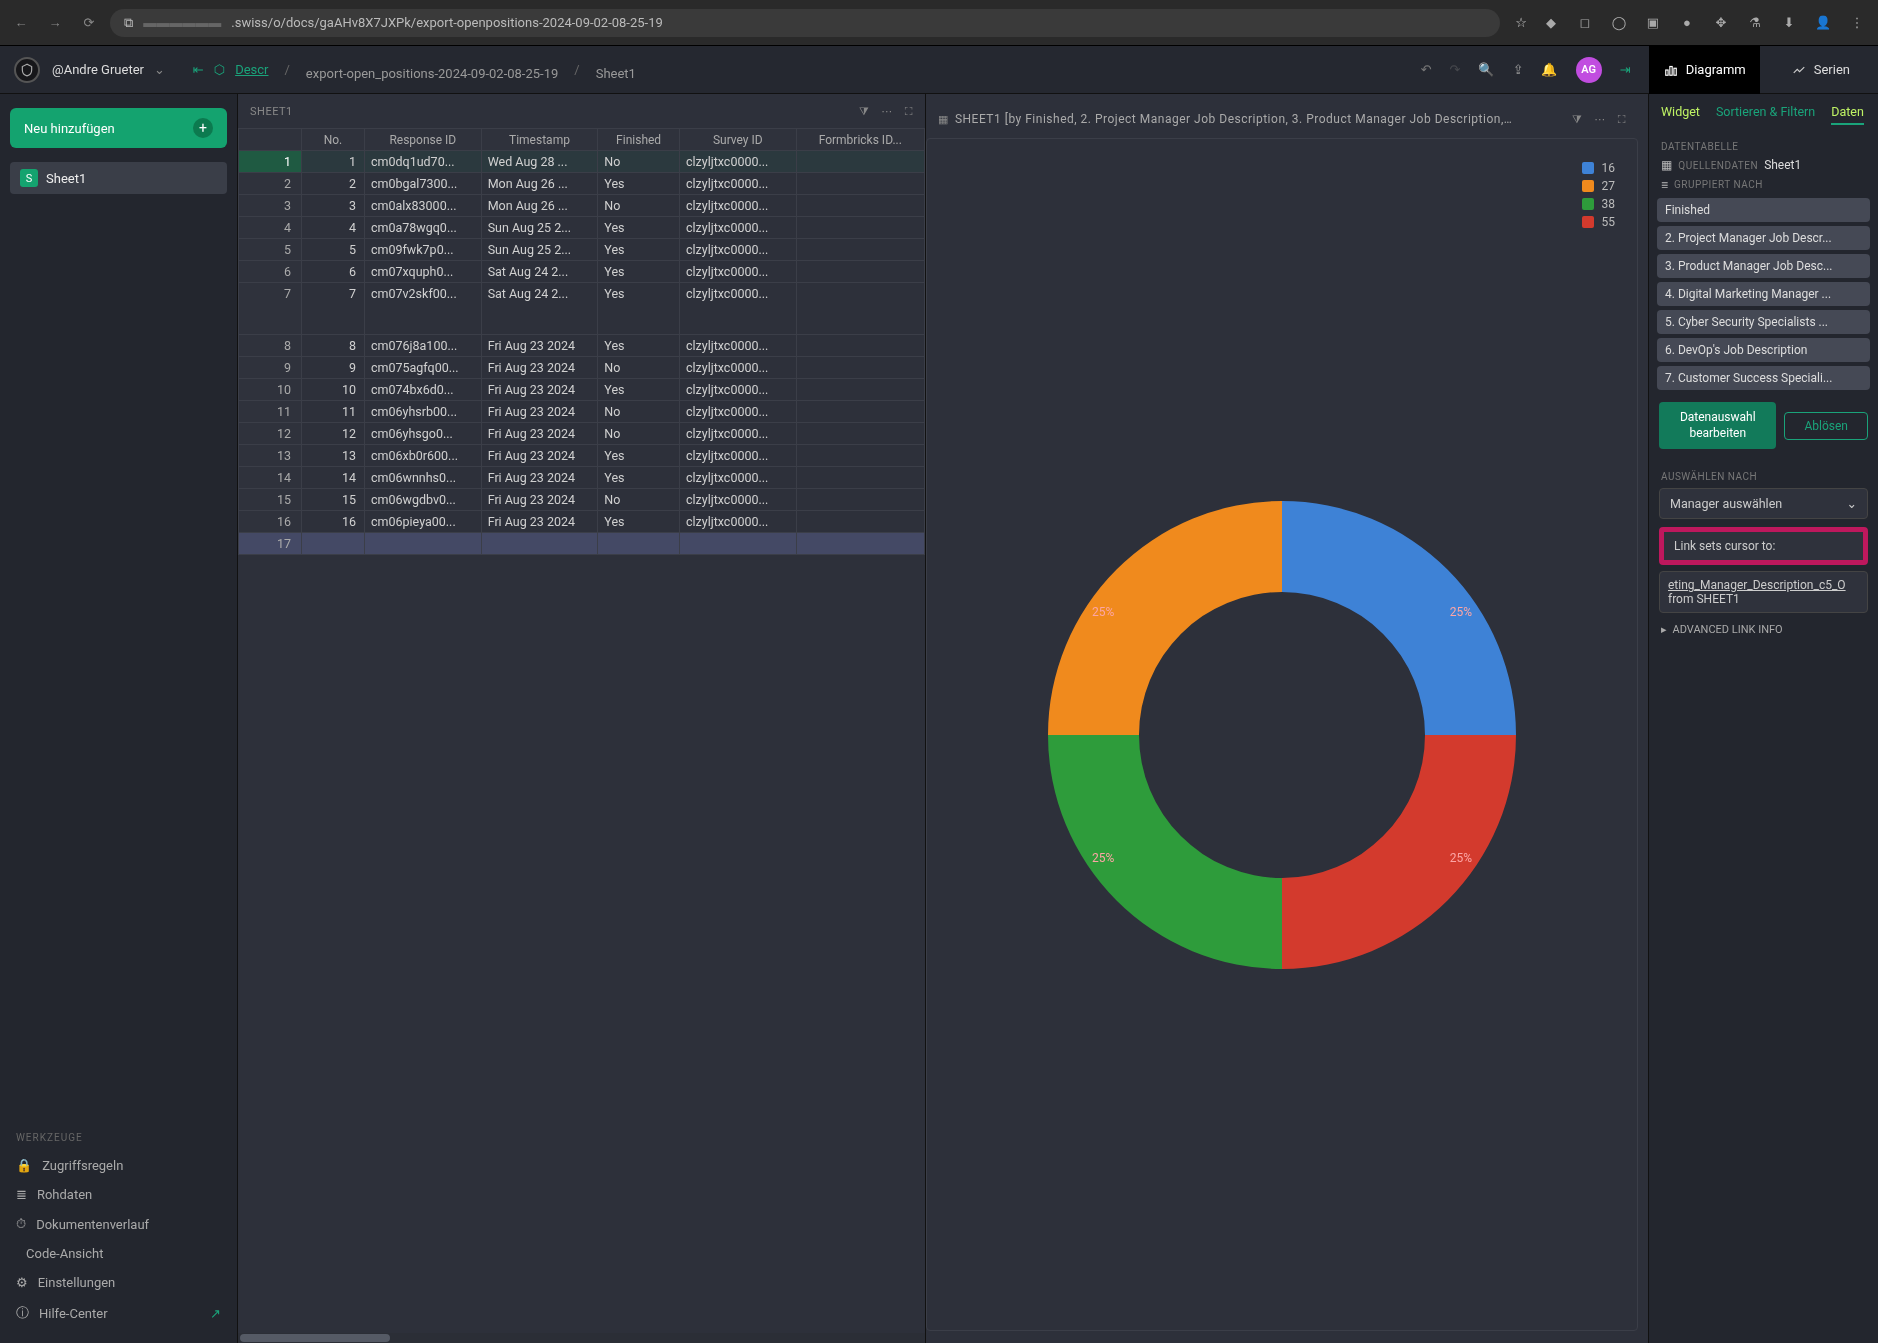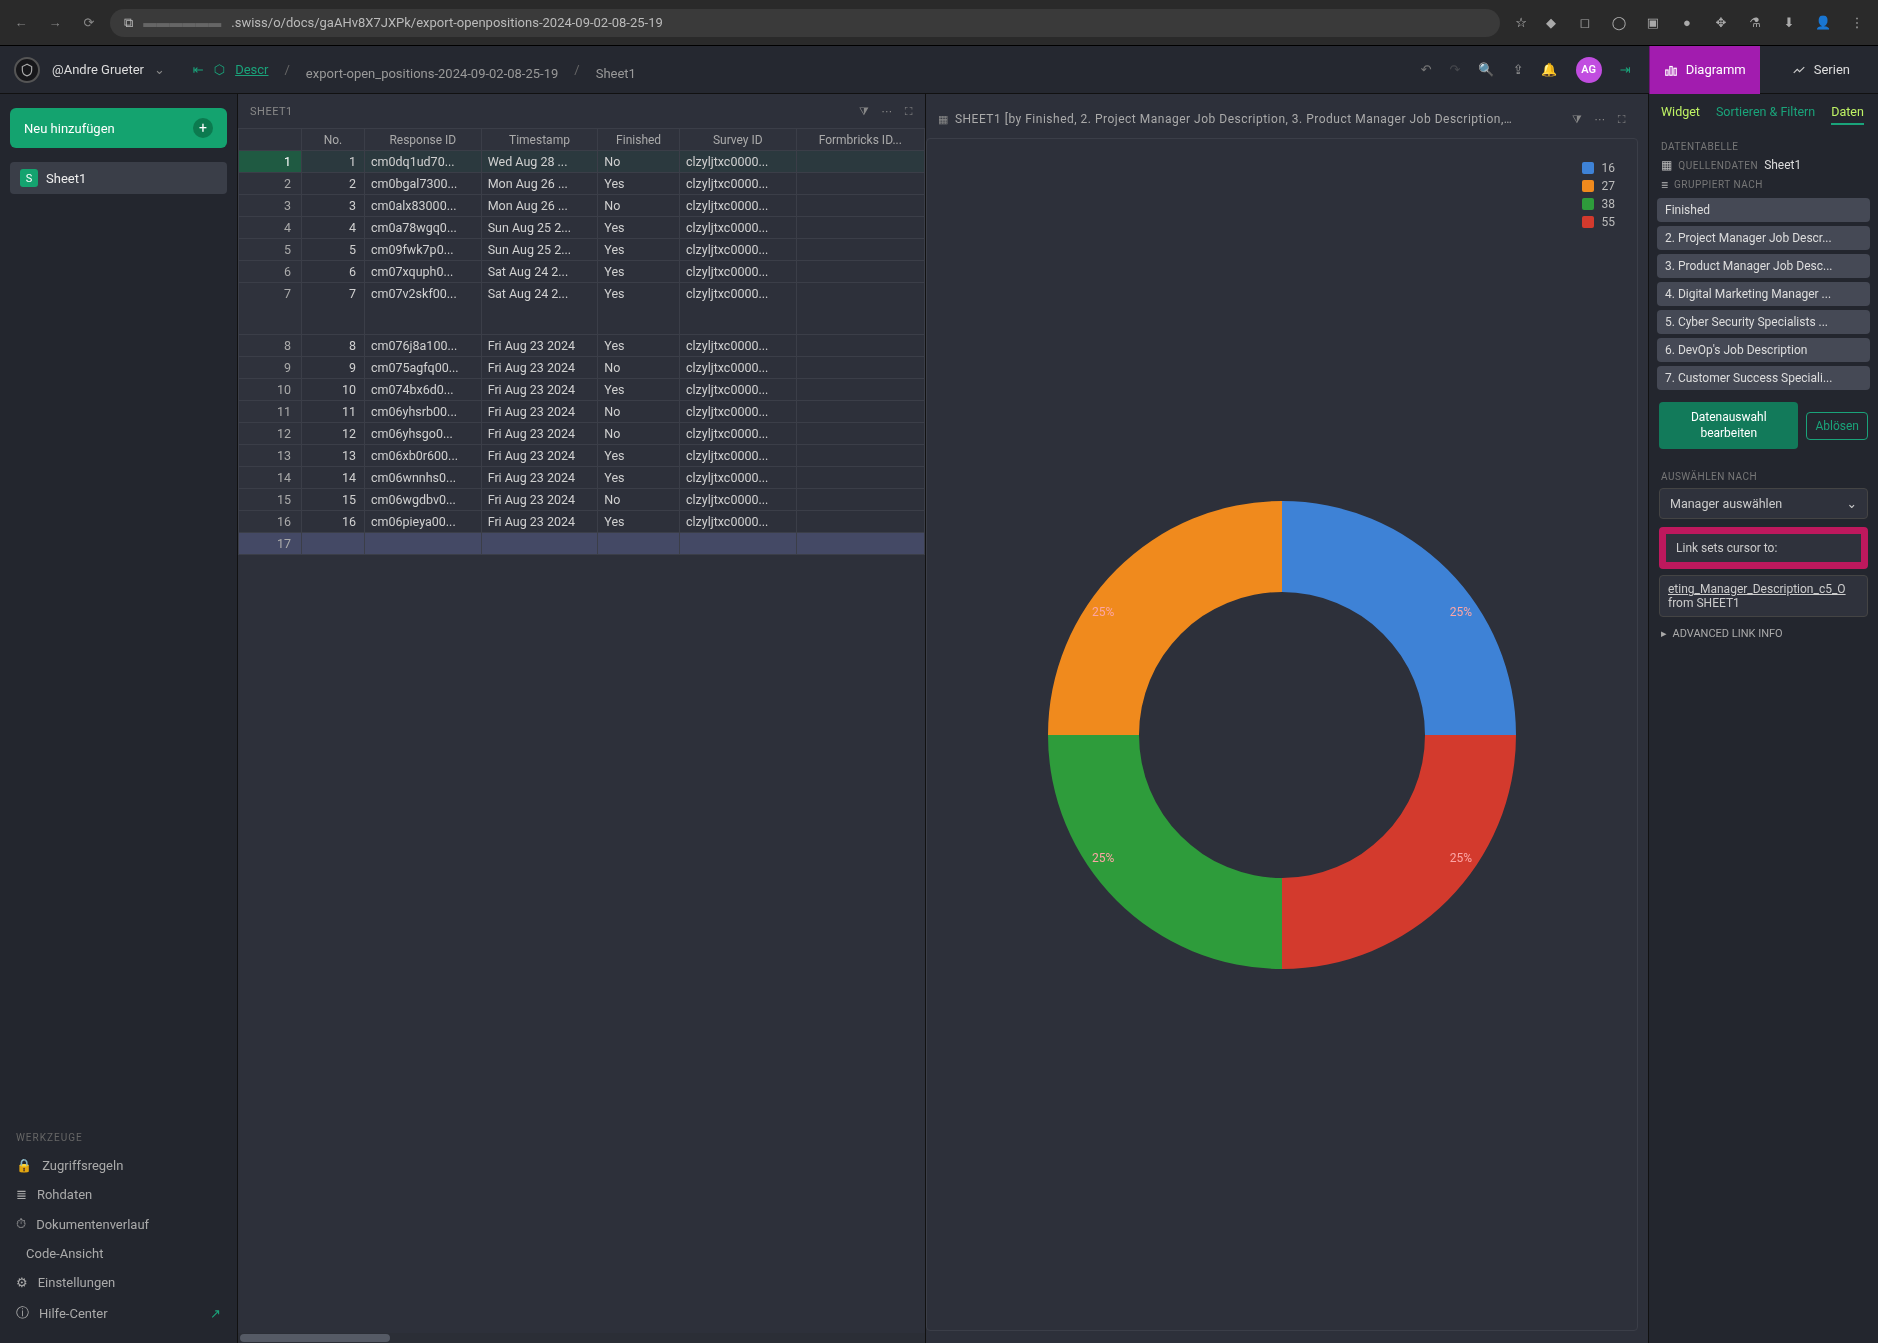--- a/index.html
+++ b/index.html
@@ -60,21 +60,21 @@
 .header-right { display: flex; align-items: center; gap: 18px; }
 .undo-redo { color: #777; cursor: pointer; }
 .undo-redo.disabled { opacity: .4; }
 .avatar {
   width: 26px; height: 26px; border-radius: 50%;
   background: #c14de0; color: #fff;
   display: flex; align-items: center; justify-content: center;
   font-size: 11px; font-weight: 600;
 }
 .btn-diagram {
-  background: #a21caf;
+  background: #000000;
   color: #fff;
   padding: 0 14px;
   height: 48px;
   display: flex;
   align-items: center;
   gap: 8px;
   border-left:1px solid rgba(0,0,0,.3);
 }
 .btn-serien {
   color: #ddd;
@@ -280,30 +280,30 @@
 }
 .btn-row {
   display: flex; gap: 8px; padding: 12px 10px; align-items: center;
 }
 .btn-green {
   background: #127a5a; color: #fff; border-radius: 4px;
   padding: 8px 12px; font-size: 12px; text-align: center; line-height: 1.3;
 }
 .btn-outline {
   border: 1px solid #1aa37a; color: #1aa37a; border-radius: 4px;
-  padding: 6px 8px; font-size: 12px;
+  padding: 6px 19px; font-size: 12px;
 }
 .select-box {
   margin: 0 10px; background: #2f323c; border: 1px solid #444;
   border-radius: 4px; padding: 7px 10px;
   display: flex; align-items: center; justify-content: space-between;
   font-size: 12.5px; color: #ccc;
 }
 .link-box {
-  margin: 8px 10px 0; background: #2f323c; border: 7px solid #be185d;
+  margin: 8px 10px 0; background: #2f323c; border: 5px solid #be185d;
   border-radius: 4px; padding: 7px 10px;
   font-size: 12px; color: #ccc;
 }
 .link-target {
   margin: 6px 10px 0; background: #2f323c; border: 1px solid #444;
   border-radius: 4px; padding: 6px 8px;
   font-size: 12px; color: #ccc;
 }
 .link-target .underlined { text-decoration: underline; display:block; white-space:nowrap; overflow:hidden; text-overflow:clip;}
 .adv-link {

